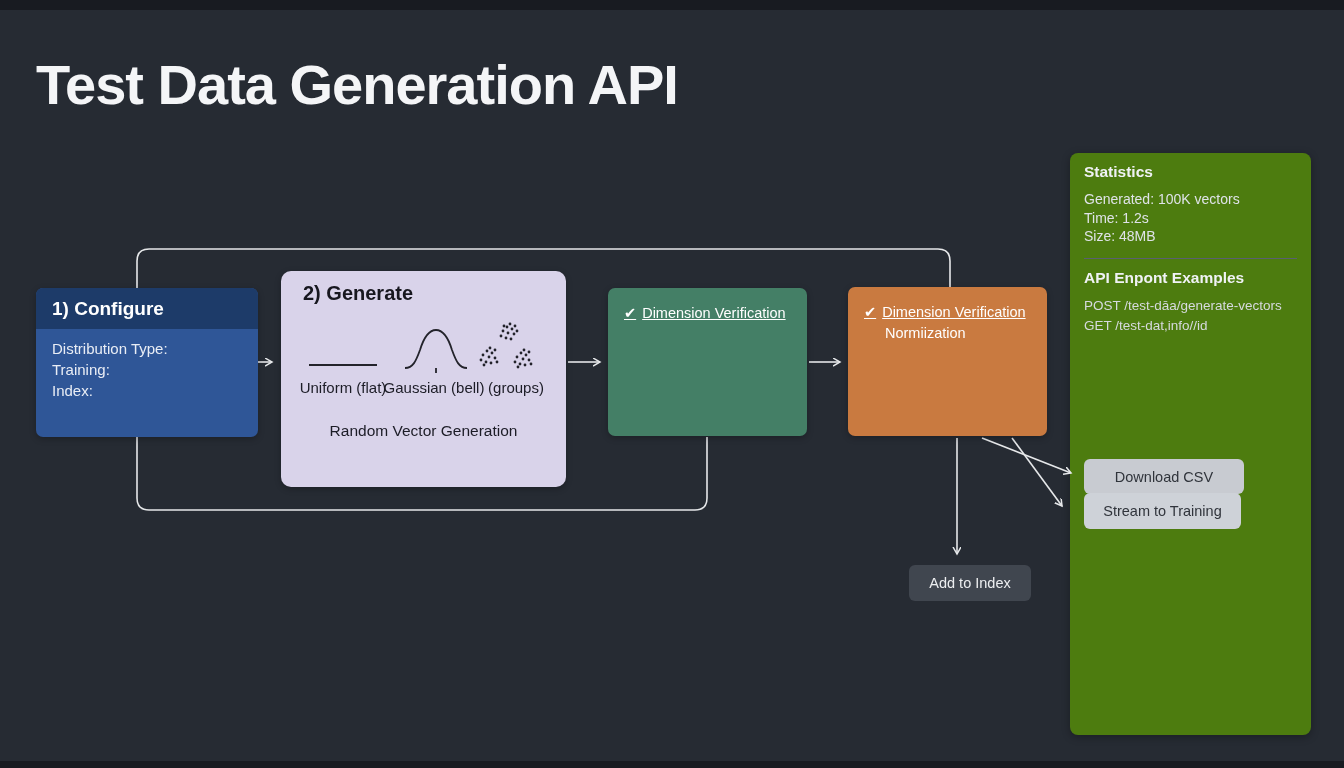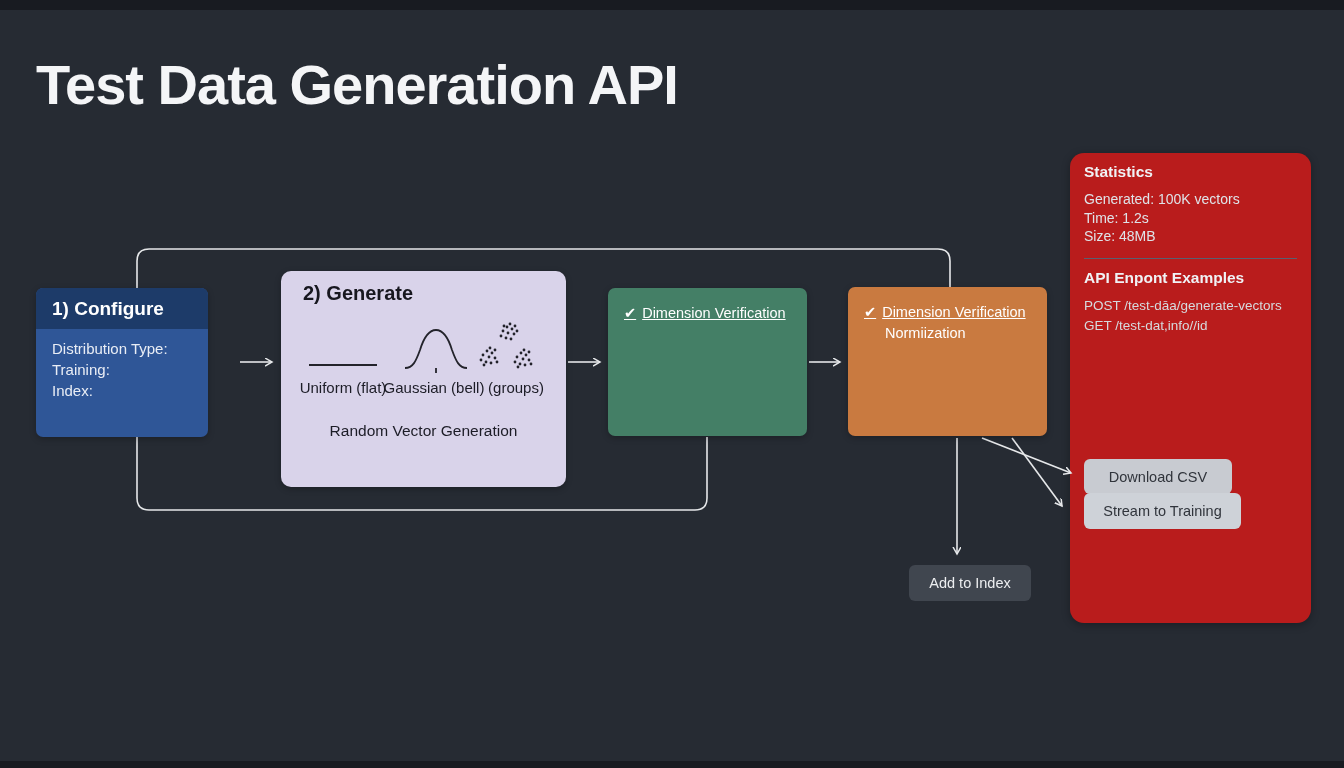--- a/index.html
+++ b/index.html
@@ -22,21 +22,21 @@
   svg.connectors{position:absolute;left:0;top:0;z-index:2;}
 
   .node{position:absolute;border-radius:7px;overflow:hidden;z-index:3;
     box-shadow:0 2px 6px rgba(0,0,0,0.25);}
   .node .hdr{
     font-size:19px;font-weight:700;color:#ffffff;
     padding:10px 16px 9px 16px;
   }
   .node .body{padding:9px 16px;}
 
-  .configure{left:36px;top:288px;width:172px;height:149px;background:#2f5697;}
+  .configure{left:36px;top:288px;width:222px;height:149px;background:#2f5697;}
   .configure .hdr{background:#1d3b69;}
   .configure .body div{font-size:15px;color:#e9edf5;line-height:21px;}
 
   .generate{
     position:absolute;left:281px;top:271px;width:285px;height:216px;
     background:#d9d3ea;border-radius:10px;z-index:3;
     box-shadow:0 2px 6px rgba(0,0,0,0.25);
   }
   .generate .gtitle{position:absolute;left:22px;top:11px;font-size:20px;font-weight:700;color:#17171f;}
   .generate .icon{position:absolute;}
@@ -45,37 +45,37 @@
 
   .validate{left:608px;top:288px;width:199px;height:148px;background:#447f66;}
   .validate .hdr{background:#2c6951;}
   .store{left:848px;top:287px;width:199px;height:149px;background:#c97a40;}
   .store .hdr{background:#b05110;}
   .checkline{font-size:14.5px;color:#ffffff;line-height:21px;padding-top:6px;text-decoration:underline;}
   .checkline .chk{margin-right:6px;}
   .subline{font-size:14.5px;color:#ffffff;line-height:21px;padding-left:21px;}
 
   .stats-panel{
-    position:absolute;left:1070px;top:153px;width:241px;height:470px;
-    background:#b91c1c;border-radius:14px;z-index:1;
+    position:absolute;left:1070px;top:153px;width:241px;height:582px;
+    background:#4d7c0f;border-radius:8px;z-index:1;
     box-shadow:0 2px 8px rgba(0,0,0,0.3);
   }
   .stats-panel .inner{padding:10px 14px;}
   .stats-panel .ptitle{font-size:15.5px;font-weight:700;color:#f0f2f5;margin-bottom:9px;}
   .stats-panel .sline{font-size:14px;color:#dfe3e8;line-height:18.5px;}
   .stats-panel hr{border:none;border-top:1px solid #596070;margin:12px 0 10px 0;}
   .stats-panel .eline{font-size:13.5px;color:#d6dade;line-height:20px;white-space:nowrap;}
 
   .btn{
     position:absolute;z-index:4;border:none;border-radius:6px;
     font-family:"Liberation Sans", sans-serif;
     display:flex;align-items:center;justify-content:center;
     cursor:pointer;
   }
-  .btn-download{left:1084px;top:459px;width:148px;height:35px;background:#c8cbd1;color:#30343b;font-size:14.5px;}
+  .btn-download{left:1084px;top:459px;width:160px;height:35px;background:#c8cbd1;color:#30343b;font-size:14.5px;}
   .btn-stream{left:1084px;top:493px;width:157px;height:36px;background:#ced2d8;color:#30343b;font-size:14.5px;}
   .btn-index{left:909px;top:565px;width:122px;height:36px;background:#40464f;color:#eceef0;font-size:14.5px;}
 </style>
 </head>
 <body>
 
 <div class="edge-strip top"></div>
 <div class="edge-strip bottom"></div>
 
 <div class="page-title">Test Data Generation API</div>

